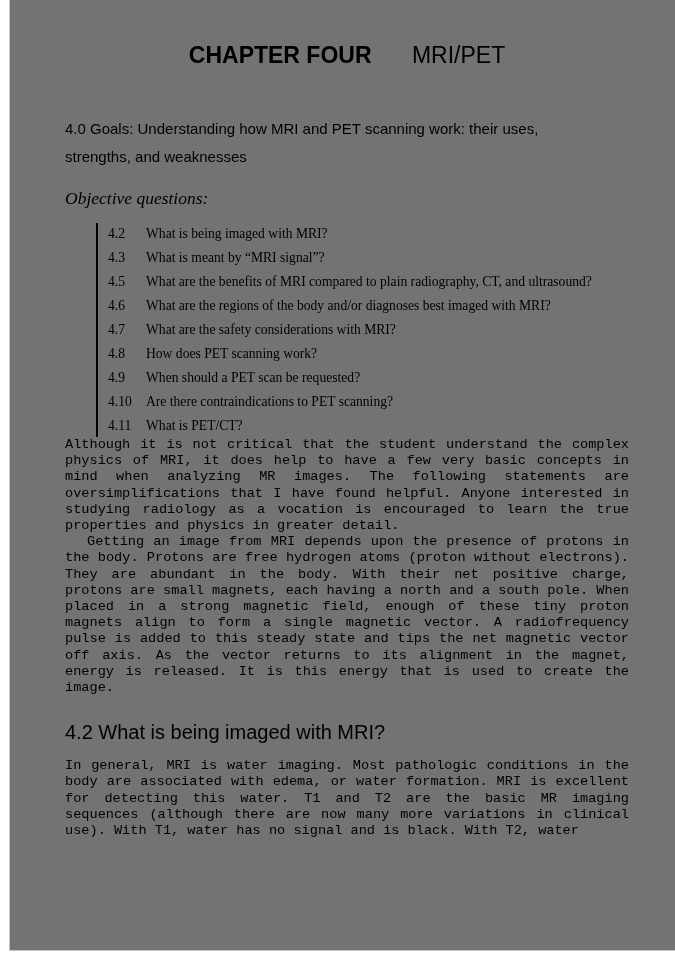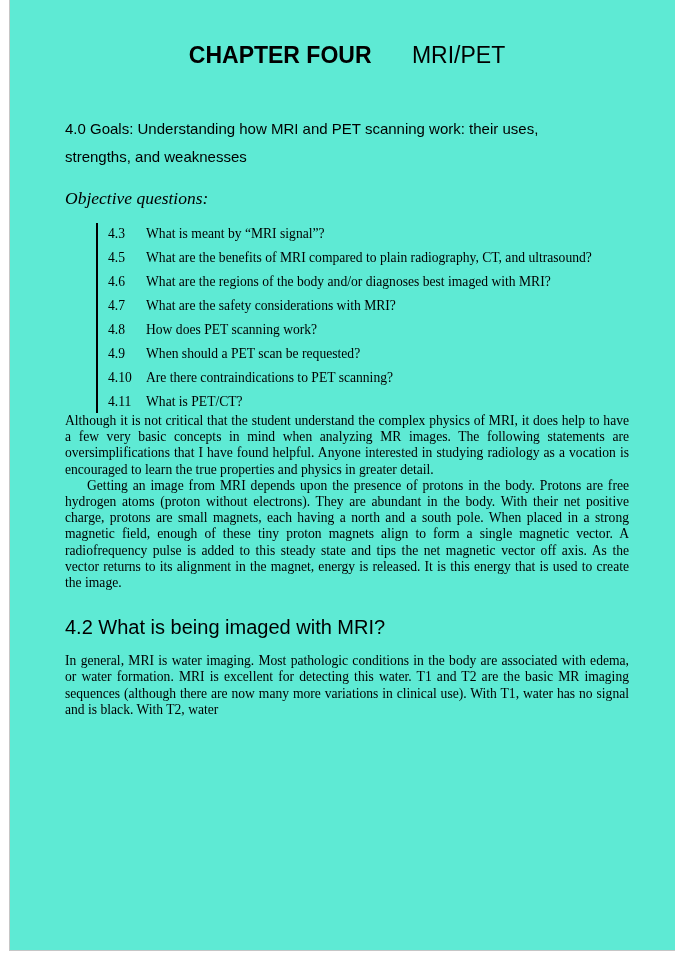--- a/index.html
+++ b/index.html
@@ -11,21 +11,21 @@
     width: 675px;
     height: 956px;
     overflow: hidden;
     color: #000;
   }
   .page {
     box-sizing: border-box;
     margin-left: 9px;
     width: 666px;
     height: 951px;
-    background: #5eead4;
+    background: #737373;
     border-left: 1px solid #c6c6c6;
     border-bottom: 1px solid #c6c6c6;
     padding: 42px 46px 0 55px;
   }
   .chapter-header {
     text-align: center;
     font-family: "Liberation Sans", "DejaVu Sans", sans-serif;
     font-size: 23px;
     line-height: 27px;
     white-space: nowrap;
@@ -69,21 +69,21 @@
     text-indent: -12px;
   }
   h2.section-heading {
     font-family: "Liberation Sans", "DejaVu Sans", sans-serif;
     font-weight: 400;
     font-size: 20px;
     line-height: 26px;
     margin: 23px 0 13px 0;
   }
   .body-text {
-    font-family: Liberation Serif, serif;
+    font-family: Liberation Mono, monospace;
     font-size: 13.6px;
     line-height: 16.2px;
     text-align: justify;
     margin: 0;
   }
   .body-text.first-line-indent { text-indent: 22px; }
 </style>
 </head>
 <body>
 
@@ -94,20 +94,24 @@
     <span class="subject">MRI/PET</span>
   </div>
 
   <h1 class="goals-heading">4.0 Goals: Understanding how MRI and PET scanning work: their uses, strengths, and weaknesses</h1>
 
   <p class="objective-label">Objective questions:</p>
 
   <div class="objectives">
 
 
+      <div class="q-row">
+        <span class="q-num">4.2</span>
+        <span class="q-text">What is being imaged with MRI?</span>
+      </div>
 
       <div class="q-row">
         <span class="q-num">4.3</span>
         <span class="q-text">What is meant by “MRI signal”?</span>
       </div>
 
 
       <div class="q-row">
         <span class="q-num">4.5</span>
         <span class="q-text">What are the benefits of MRI compared to plain radiography, CT, and ultrasound?</span>

